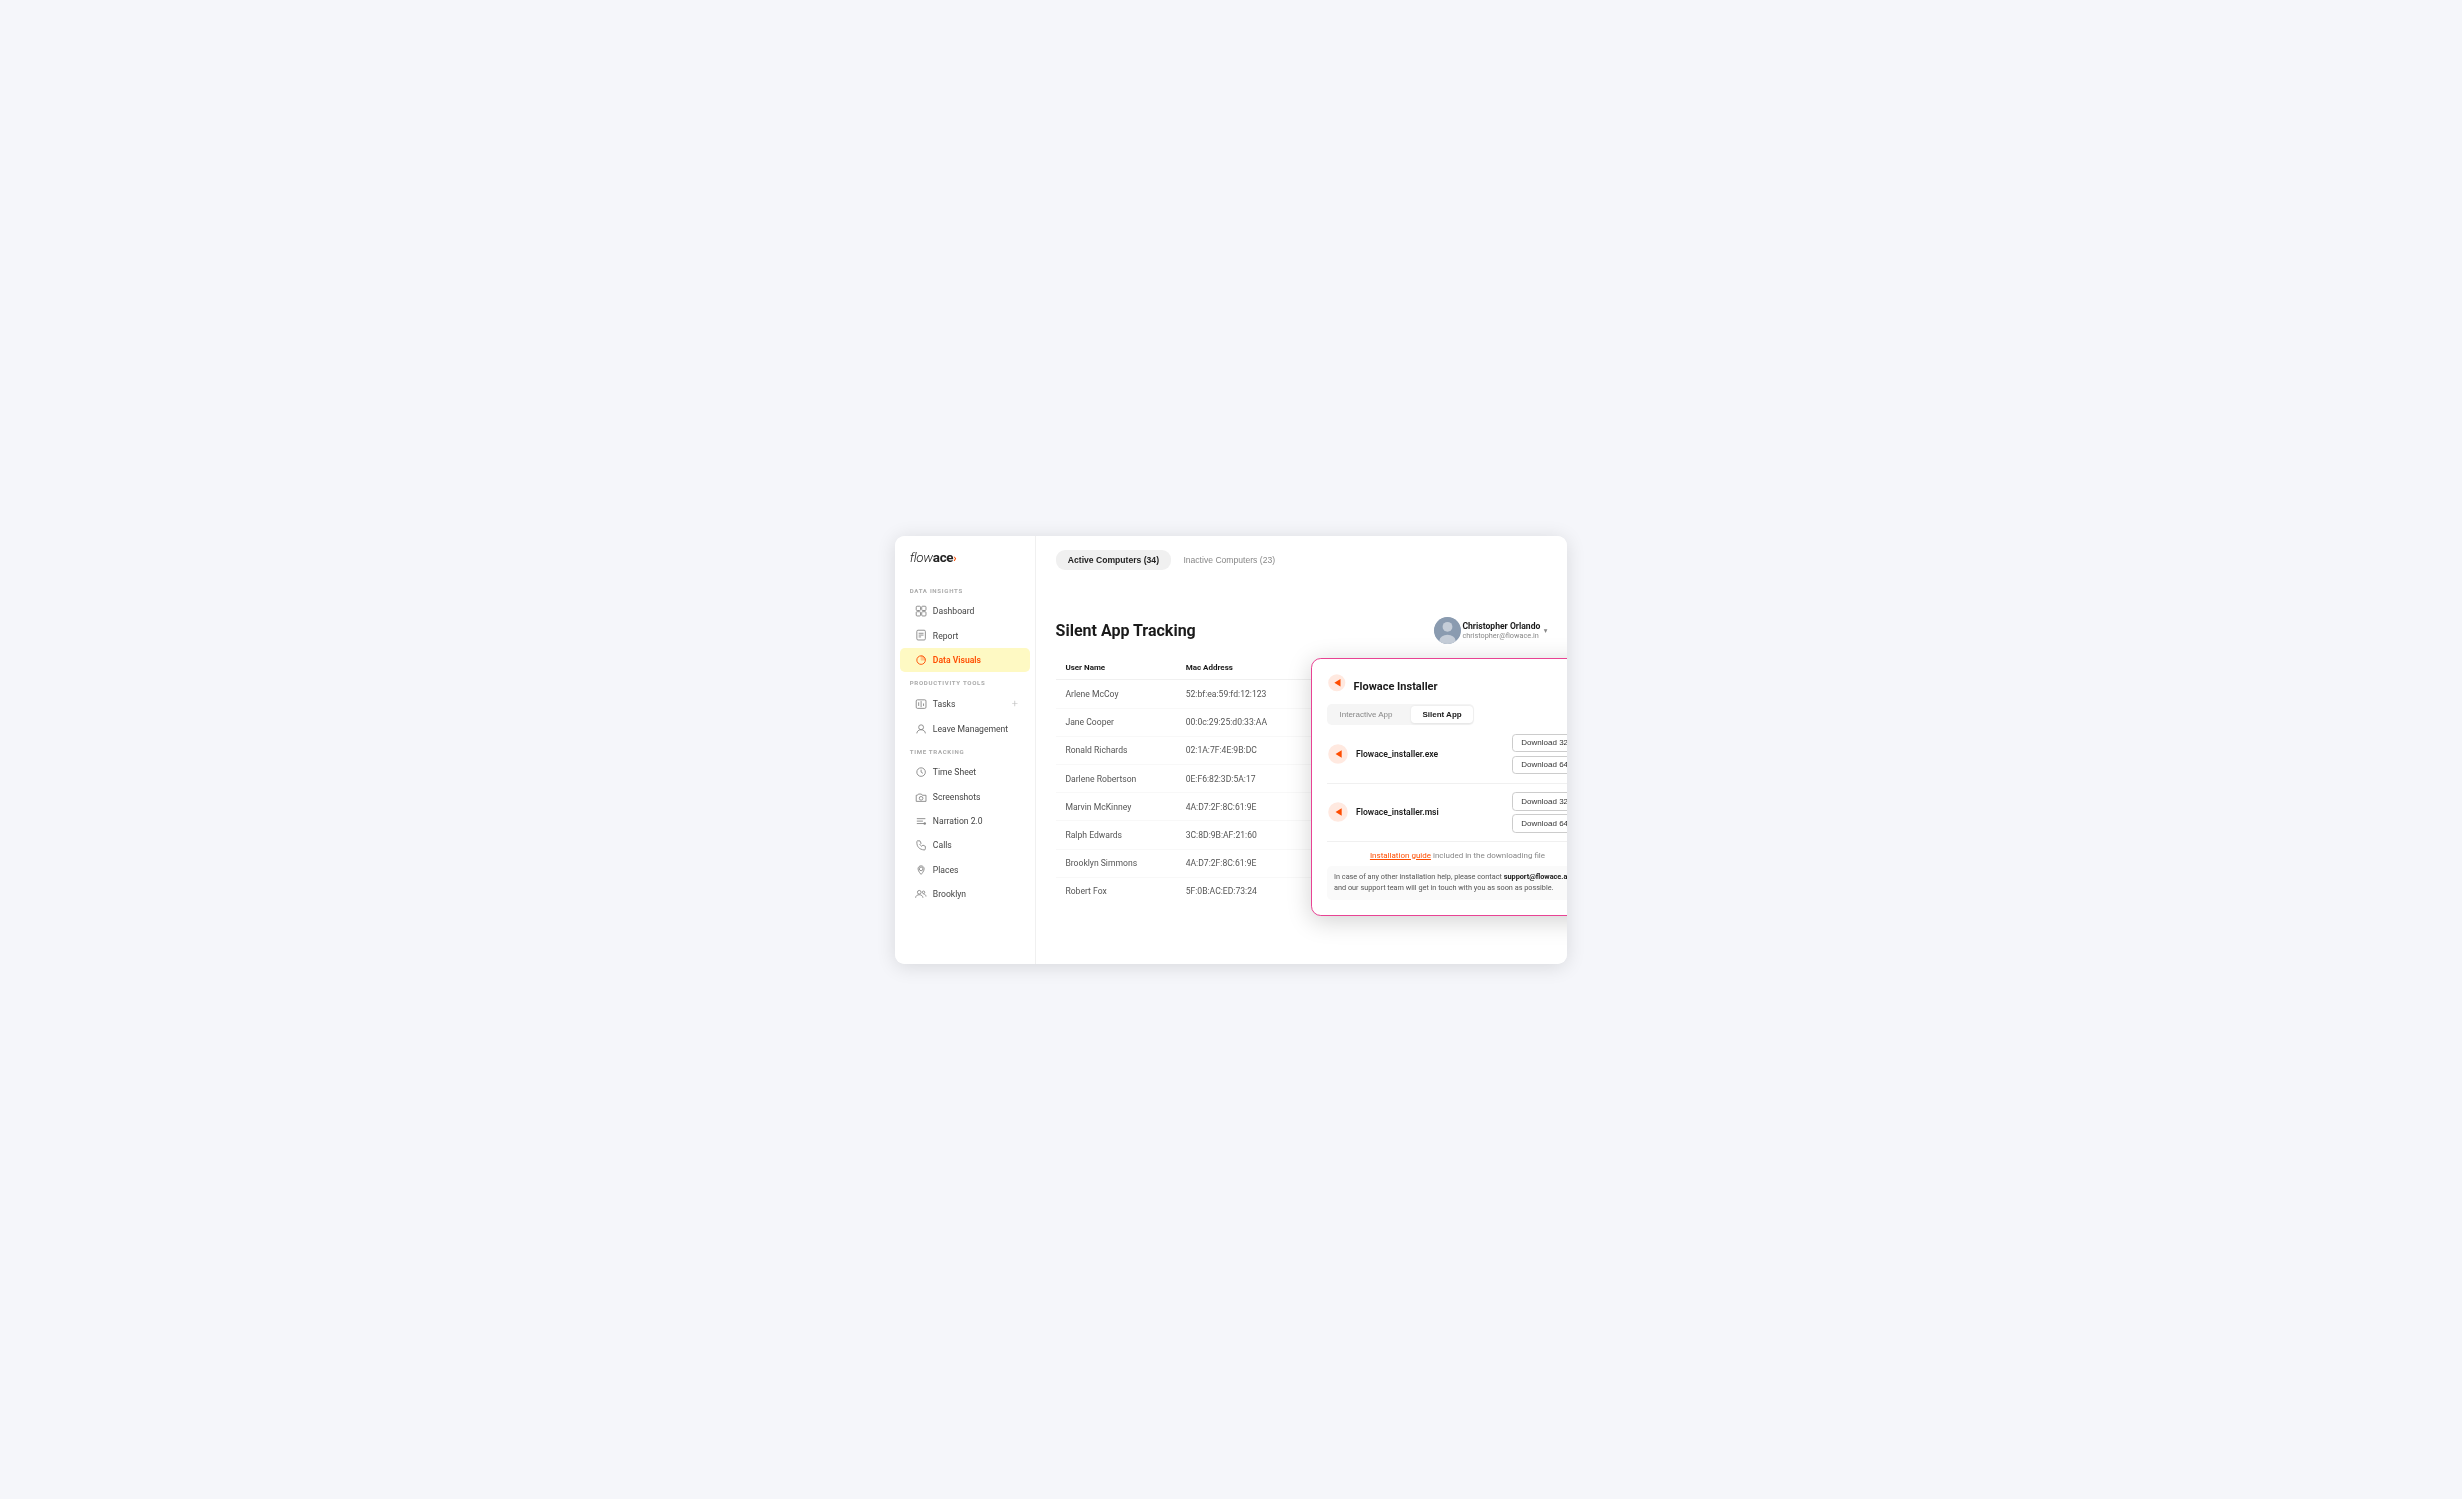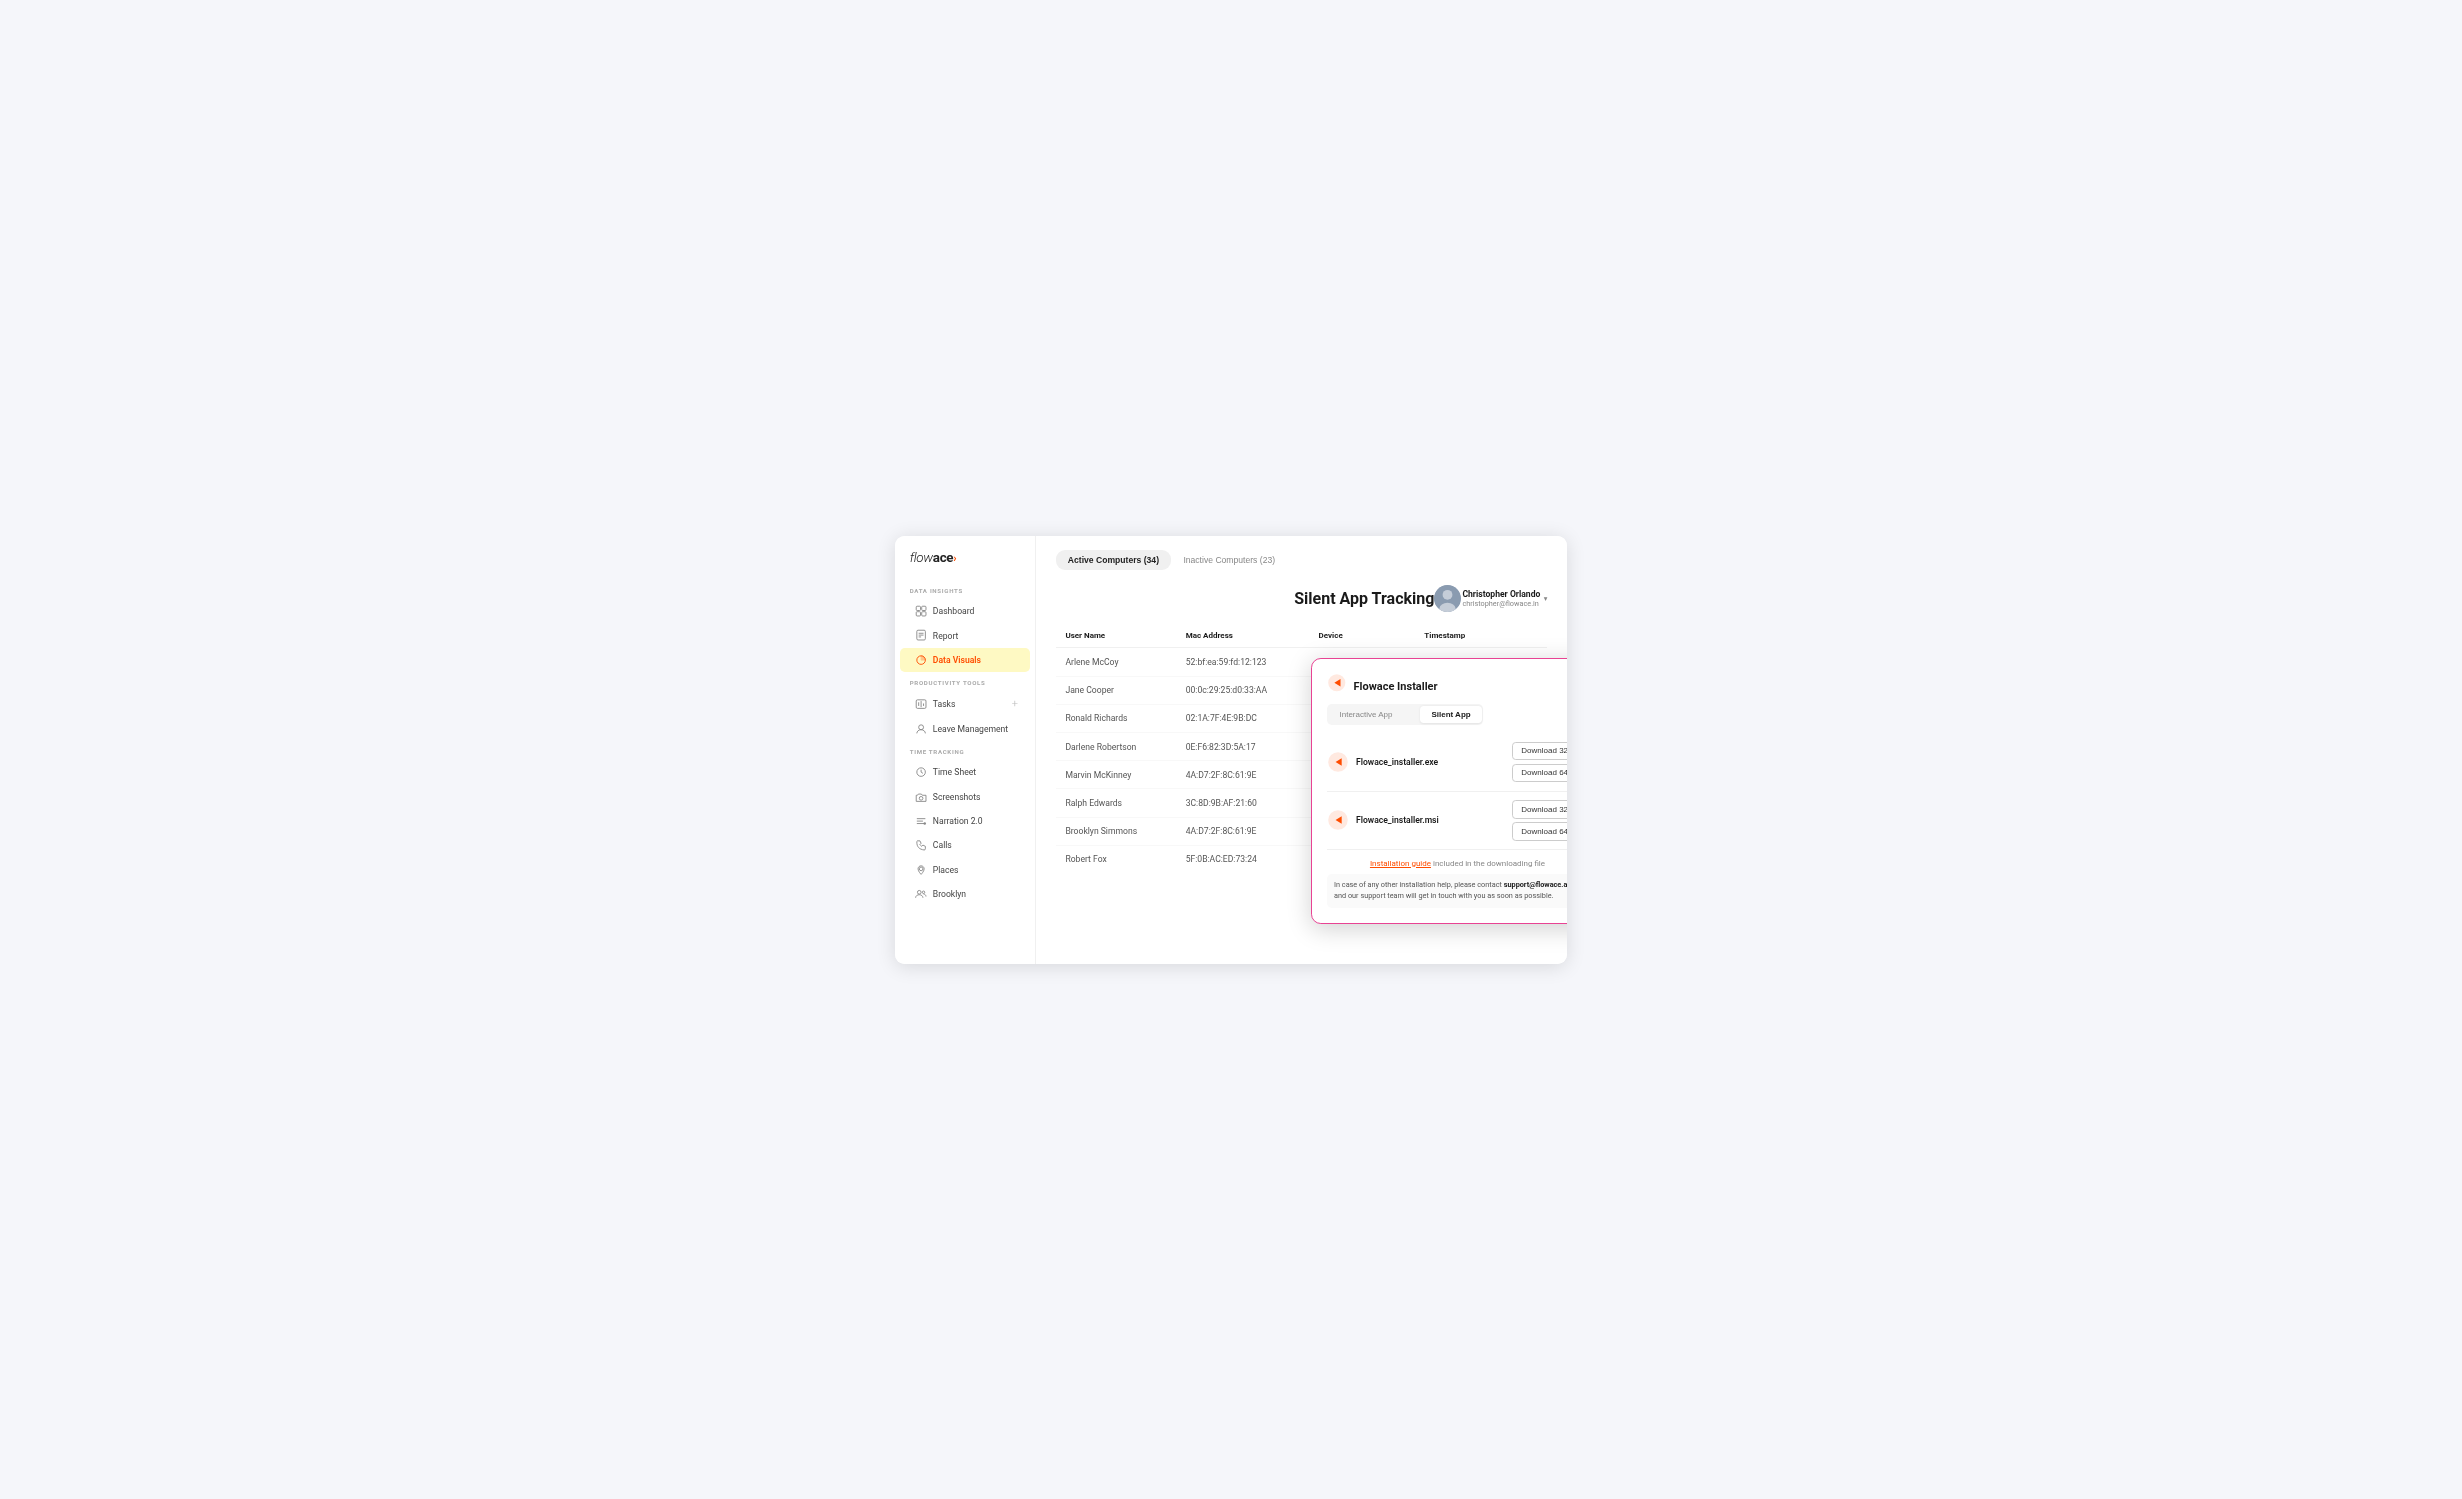--- a/index.html
+++ b/index.html
@@ -114,22 +114,23 @@
     }
     .tab-btn.active {
       background: #f0f0f0;
       color: #222;
       font-weight: 600;
       border-radius: 9px;
     }
     .page-header {
       display: flex;
       align-items: center;
-      justify-content: flex-end;
+      justify-content: space-between;
       margin-bottom: 12.2px;
+      margin-top: 32px;
     }
     .page-title {
       font-size: 16px;
       font-weight: 700;
       color: #1a1a1a;
     }
     .user-area {
       display: flex;
       align-items: center;
       gap: 1px;
@@ -211,25 +212,25 @@
       width: 19.6px;
       height: 19.6px;
     }
     .modal-title {
       font-size: 11px;
       font-weight: 700;
       color: #1a1a1a;
     }
     .modal-tabs {
       display: flex;
-      gap: 17px;
+      gap: 8px;
       background: #f5f5f5;
       border-radius: 4.9px;
       padding: 1.8px;
-      margin-bottom: 8px;
+      margin-bottom: 0;
       width: fit-content;
       align-items: flex-end;
     }
     .modal-tab {
       padding: 4.3px 11px;
       border-radius: 3.7px;
       font-size: 8px;
       cursor: pointer;
       border: none;
       background: transparent;

